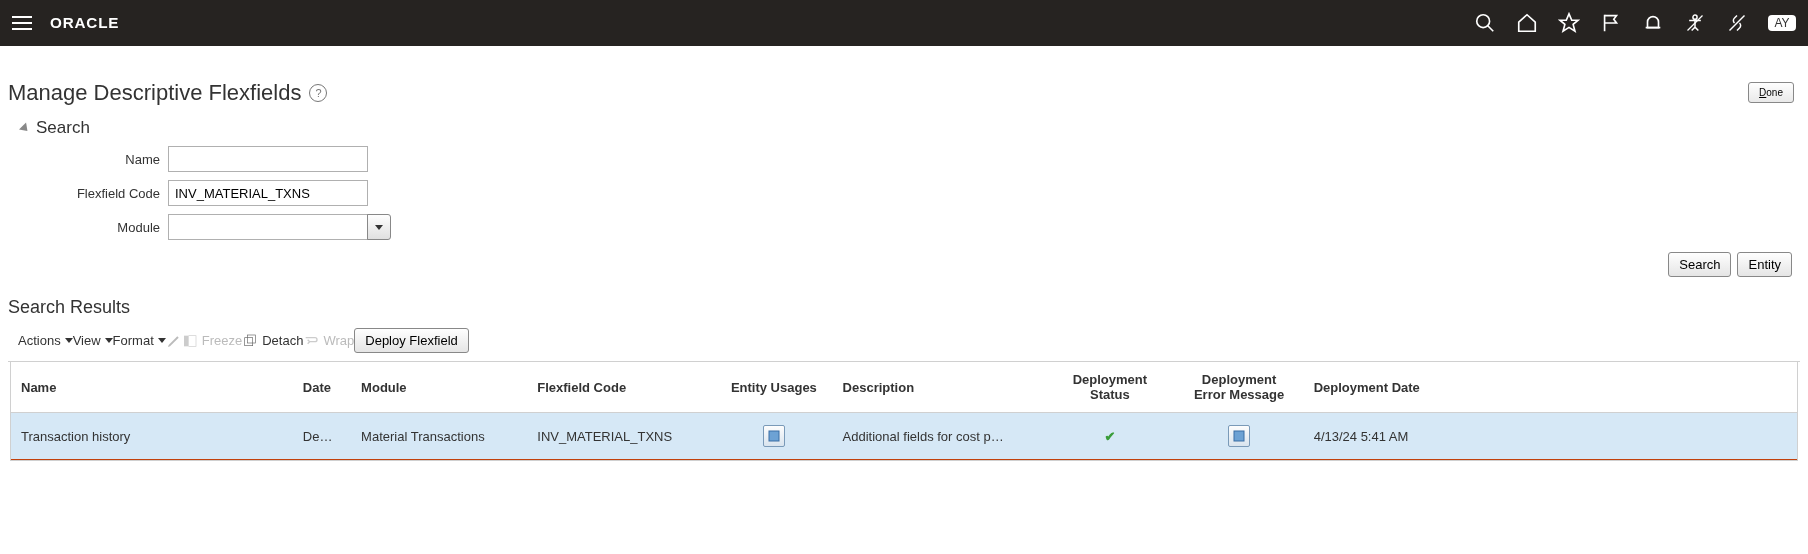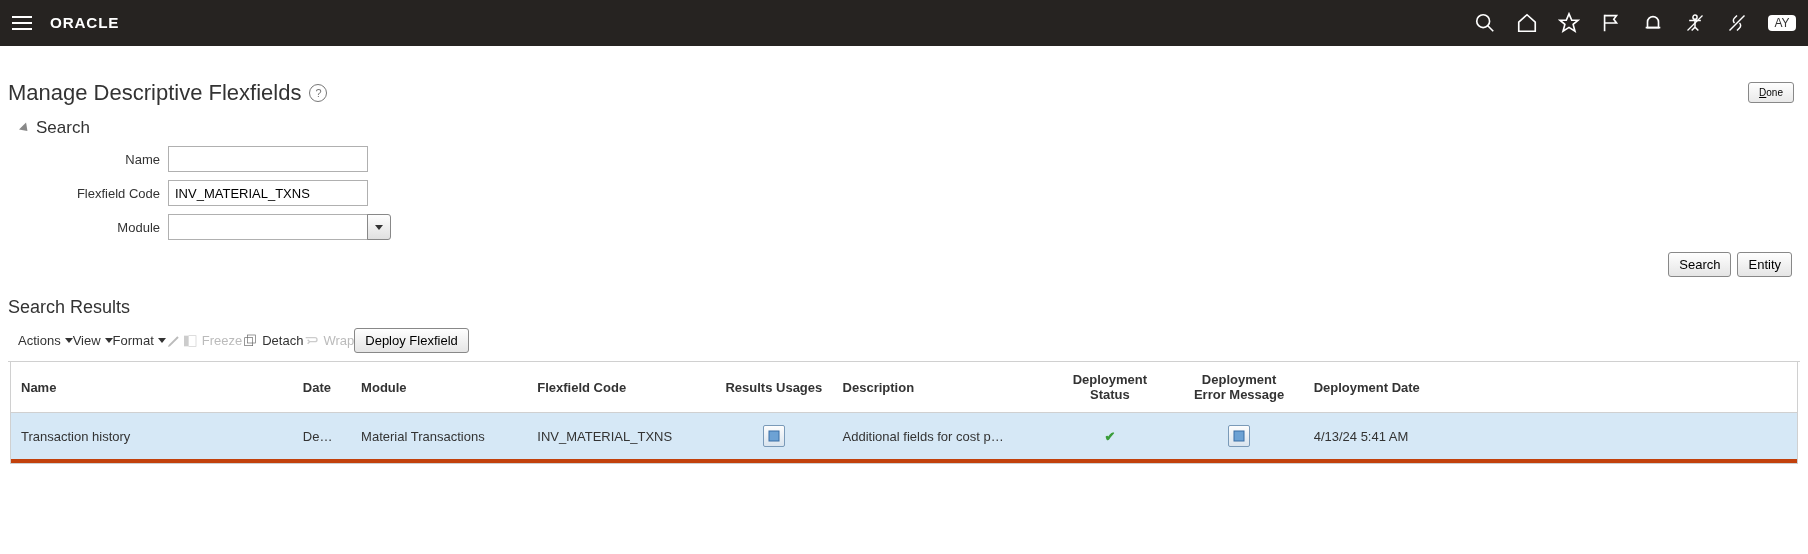--- a/index.html
+++ b/index.html
@@ -180,21 +180,21 @@
     color:#333;
     padding: 10px 10px;
     border-bottom: 1px solid #d0d0d0;
     background:#fff;
   }
   thead th.center { text-align:center; }
   tbody td {
     padding: 12px 10px;
     font-size:13px;
     color:#333;
-    border-bottom: 4px solid #c2410c;
+    border-bottom: 1px solid #c2410c;
     white-space: nowrap;
     overflow:hidden;
     text-overflow:ellipsis;
   }
   tbody tr.selected { background: #d6e8f6; }
   .cell-link { color:#333; }
   .cell-icon-btn {
     width:22px;height:22px;
     border:1px solid #7a9ab8;
     border-radius:2px;
@@ -374,21 +374,21 @@
           <col class="col-ds">
           <col class="col-dem">
           <col class="col-dd">
       </colgroup>
       <thead>
         <tr>
           <th>Name</th>
           <th>Date</th>
           <th>Module</th>
           <th>Flexfield Code</th>
-          <th class="center">Results Usages</th>
+          <th class="center">Entity Usages</th>
           <th>Description</th>
           <th class="center">Deployment Status</th>
           <th class="center">Deployment Error Message</th>
           <th>Deployment Date</th>
         </tr>
       </thead>
       <tbody>
         <tr class="selected">
           <td><span class="cell-link">Transaction history</span></td>
           <td>De…</td>

